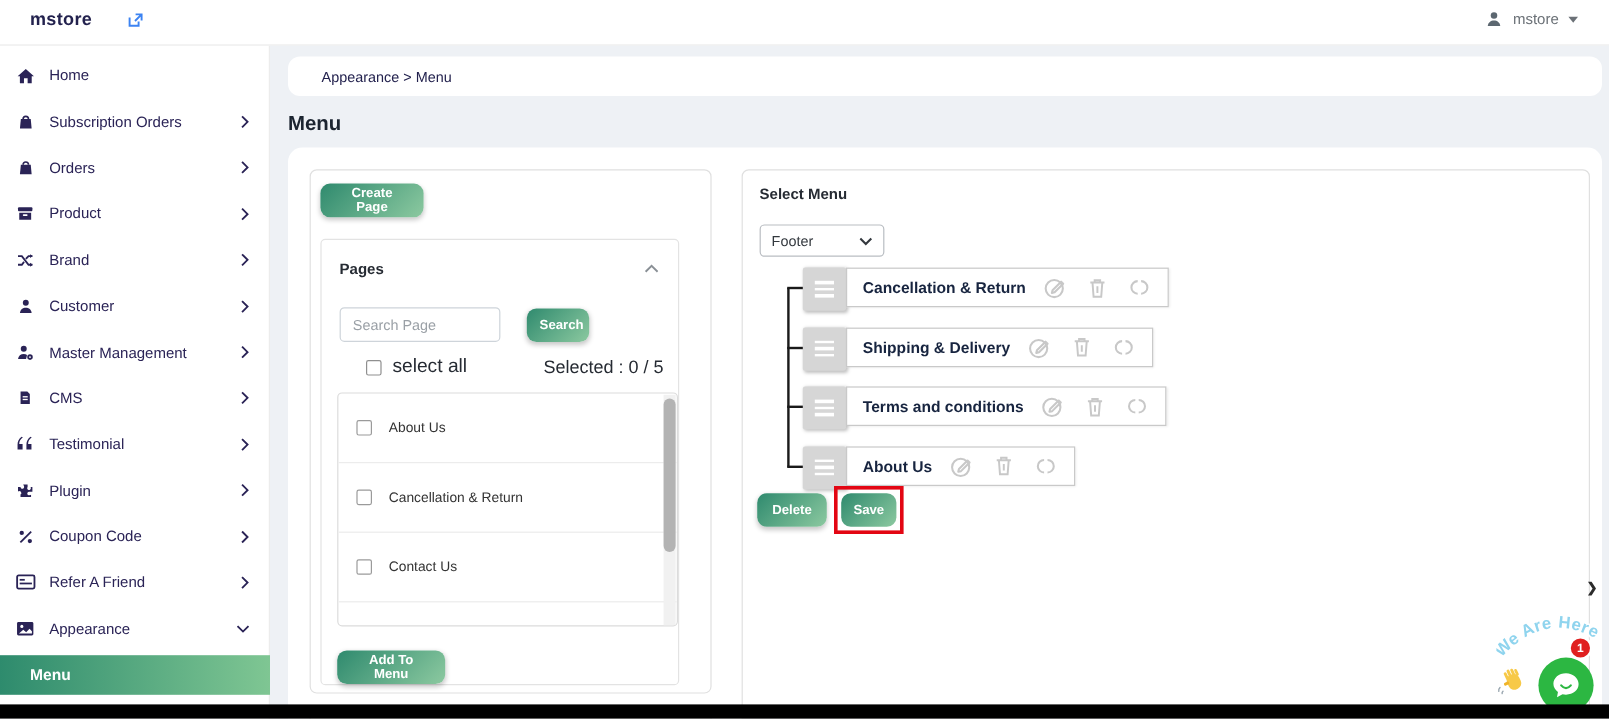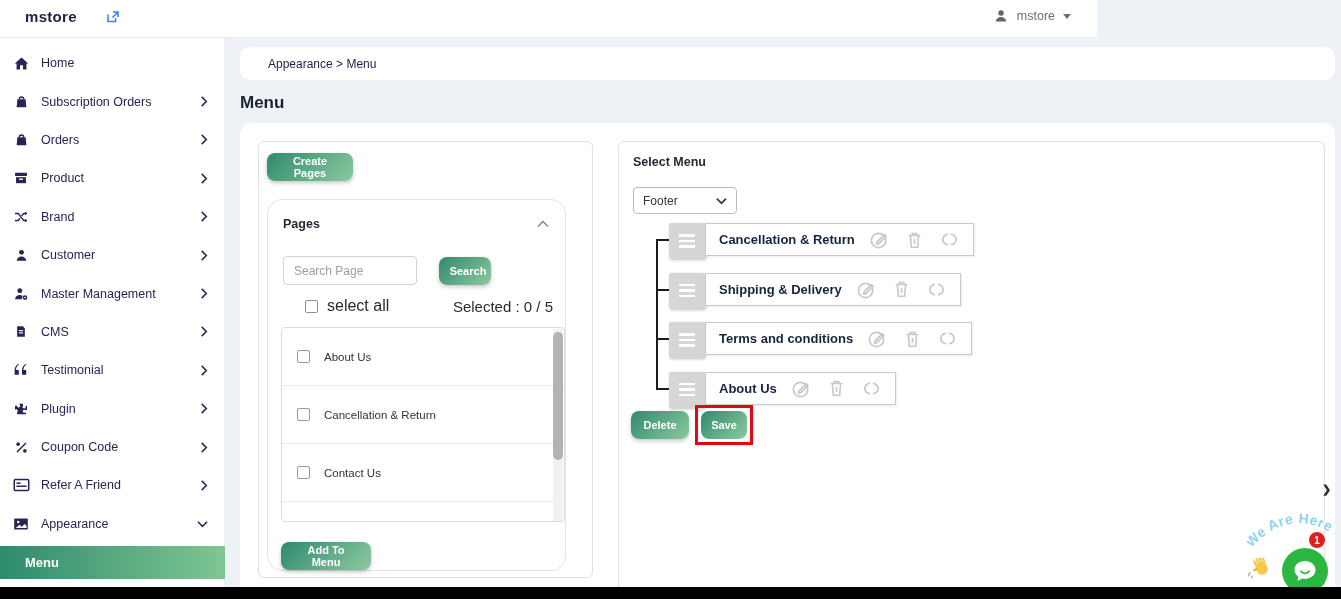--- a/index.html
+++ b/index.html
@@ -4,21 +4,21 @@
 <style>
   * { margin:0; padding:0; box-sizing:border-box; }
   html,body { width:1341px; height:599px; }
   body {
     position:relative; overflow:hidden;
     background:#eef1f5;
     font-family:"Liberation Sans", sans-serif;
     color:#1f2937;
   }
   
-  .topbar { position:absolute; left:0; top:0; width:1097px; height:38px; background:#fff; border-bottom:1px solid #ececec; z-index:5; }
+  .topbar { position:absolute; left:0; top:0; width:1341px; height:38px; background:#fff; border-bottom:1px solid #ececec; z-index:5; }
   .logo { position:absolute; left:25px; top:8px; font-size:15px; font-weight:700; color:#23224e; letter-spacing:.3px; }
   .ext-icon { position:absolute; left:106px; top:10px; width:14px; height:14px; cursor:pointer; }
   .user-cluster { position:absolute; right:26px; top:8px; display:flex; align-items:center; gap:8px; cursor:pointer; }
   .user-cluster .uname { font-size:12.5px; color:#6b7177; }
   .caret { width:0; height:0; border-left:4px solid transparent; border-right:4px solid transparent; border-top:5px solid #6b7177; }
   
   .sidebar { position:absolute; left:0; top:38px; width:225px; height:561px; background:#fff; border-right:1px solid #ececec; z-index:4; padding-top:6px; }
   .sb-item { display:flex; align-items:center; height:38.4px; padding:0 16px 0 10px; color:#2a2356; font-size:12.5px; cursor:pointer; }
   .sb-item .icn { width:22px; display:flex; justify-content:center; align-items:center; }
   .sb-item .lbl { margin-left:9px; flex:1; }
@@ -32,21 +32,21 @@
   .card { position:absolute; left:240px; top:123px; width:1095px; height:476px; background:#fff; border-radius:12px 12px 0 0; }
   .panel { position:absolute; border:1px solid #e0e0e0; border-radius:6px; background:#fff; }
   .left-panel  { left:18px; top:18px; width:335px; height:437px; }
   .right-panel { left:378px; top:18px; width:707px; height:458px; border-radius:6px 6px 0 0; }
   
   .btn-green { display:inline-flex; align-items:center; justify-content:center; height:28px; padding:0 13px;
     background:linear-gradient(135deg,#2f8a6e,#8cc9a0); color:#fff; font-weight:700; font-size:11px;
     border:none; border-radius:8px; box-shadow:0 2px 4px rgba(0,0,0,.22); cursor:pointer; font-family:inherit; }
   
   .create-btn { position:absolute; left:8px; top:11px; width:86px; }
-  .pages-box { position:absolute; left:8px; top:57px; width:299px; height:372px; border:1px solid #e3e3e3; border-radius:15px; }
+  .pages-box { position:absolute; left:8px; top:57px; width:299px; height:372px; border:1px solid #e3e3e3; border-radius:4px; }
   .pages-head { position:absolute; left:0; top:0; right:0; display:flex; align-items:center; padding:17px 16px 0 15px; }
   .pages-head .ttl { font-size:12.5px; font-weight:700; color:#262b33; flex:1; }
   .search-row { position:absolute; left:15px; top:56px; display:flex; align-items:center; }
   .search-inp { width:134px; height:29px; border:1px solid #ced4da; border-radius:4px; padding:0 10px; font-size:12px; color:#444; font-family:inherit; }
   .search-inp::placeholder { color:#9aa0a6; }
   .search-btn { margin-left:22px; width:52px;padding-left:19px; }
   .selrow { position:absolute; left:0; top:97px; right:12px; display:flex; align-items:center; }
   .cbx { width:13px; height:13px; border:1.5px solid #8f8f8f; border-radius:2px; background:#fff; display:inline-block; cursor:pointer; flex:none; }
   .selrow .sa-lbl { margin-left:9px; font-size:16px; color:#262b33; }
   .selrow .cnt { margin-left:auto; font-size:15px; color:#262b33; }
@@ -295,21 +295,21 @@
 </aside>
 
 <div class="breadcrumb-bar">
   <span>Appearance &gt; Menu</span>
 </div>
 <div class="page-title">Menu</div>
 
 <div class="card">
 
   <div class="panel left-panel">
-    <button class="btn-green create-btn">Create Pages</button>
+    <button class="btn-green create-btn">Create Page</button>
     <div class="pages-box">
       <div class="pages-head">
         <span class="ttl">Pages</span>
         <span>
             <svg width="12" height="8" viewBox="0 0 12 8">
               <path d="M1 6.5l5-5 5 5" fill="none" stroke="#8a9096" stroke-width="1.6"></path>
             </svg>
           </span>
       </div>
       <div class="search-row">

